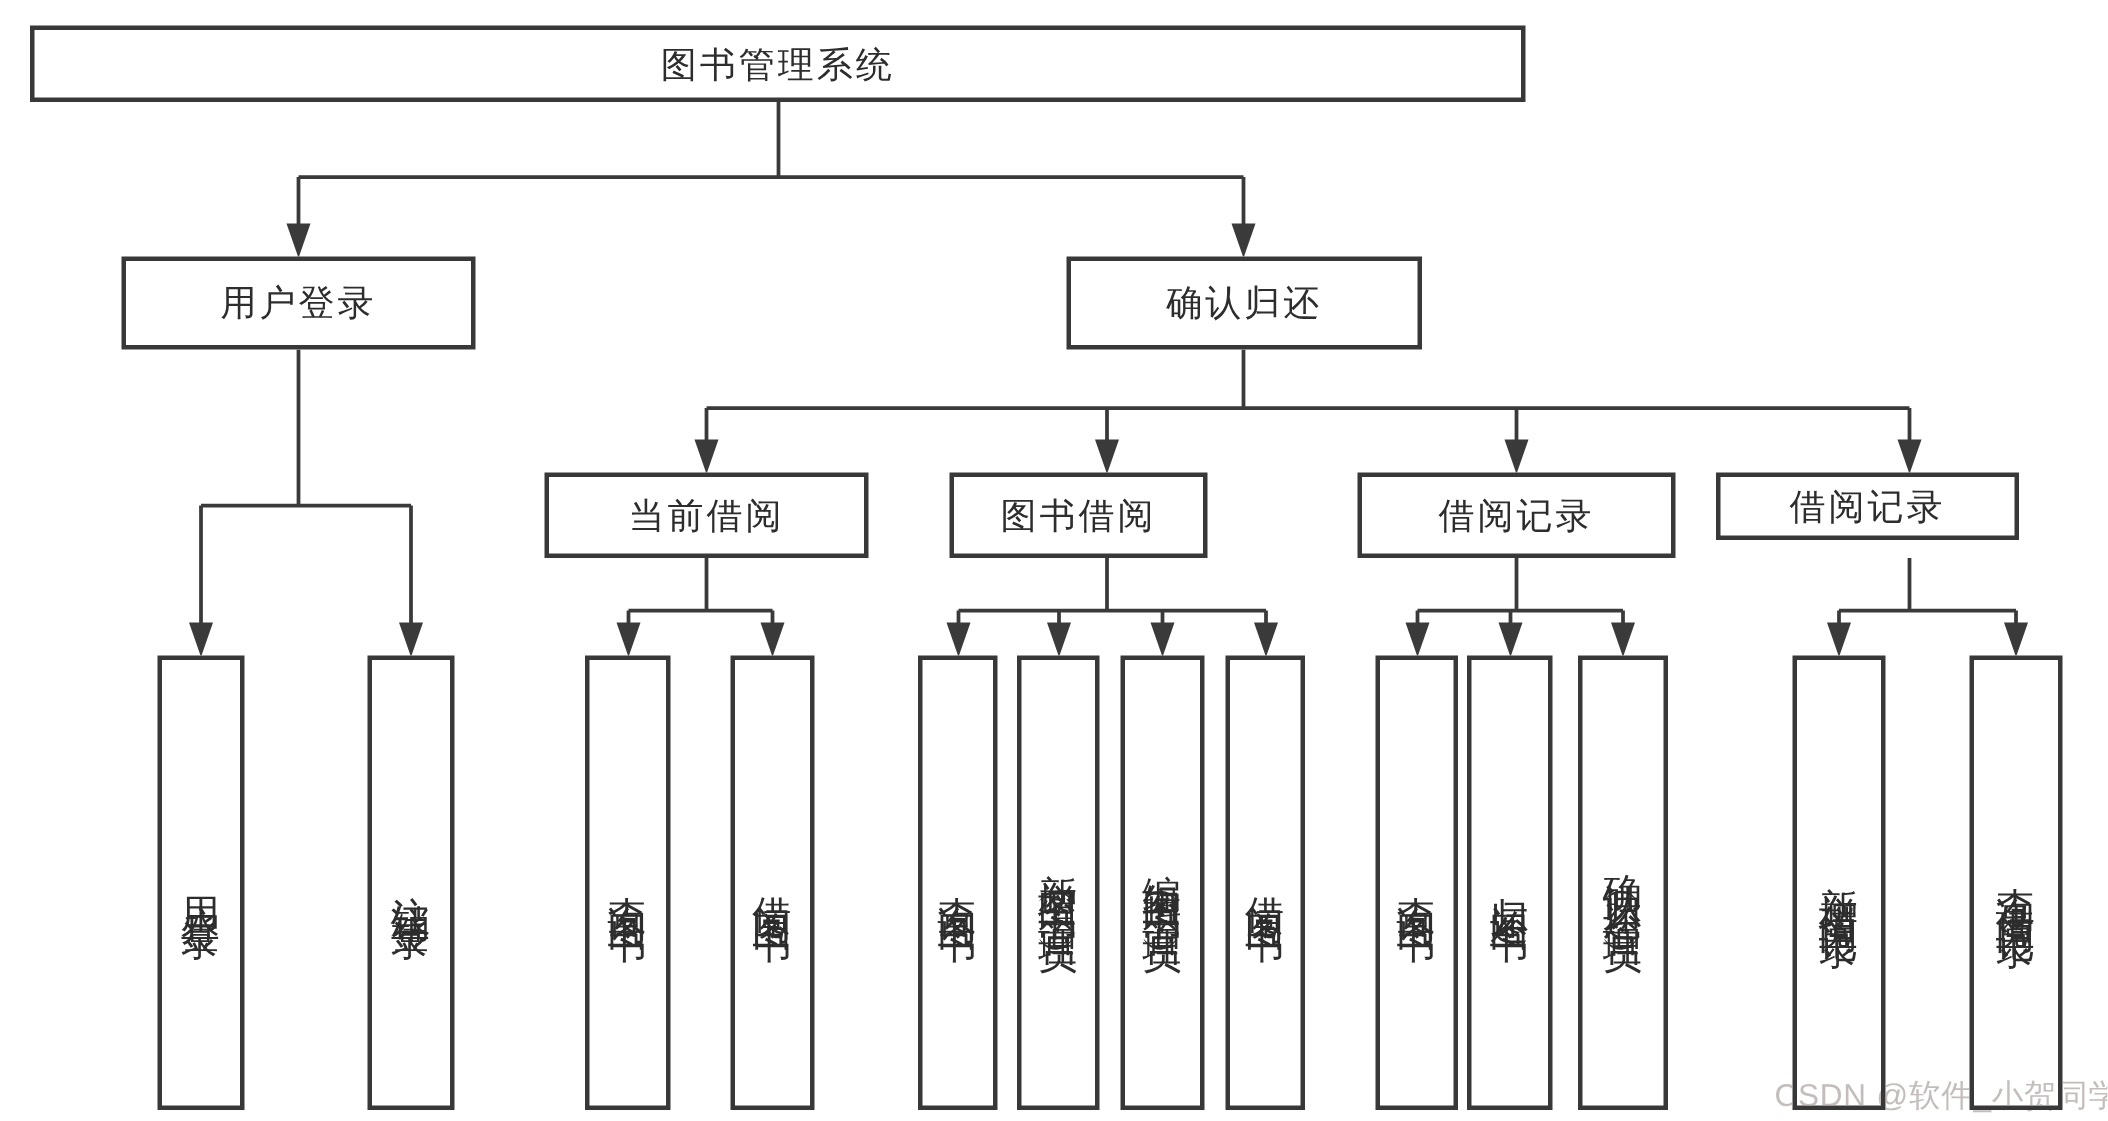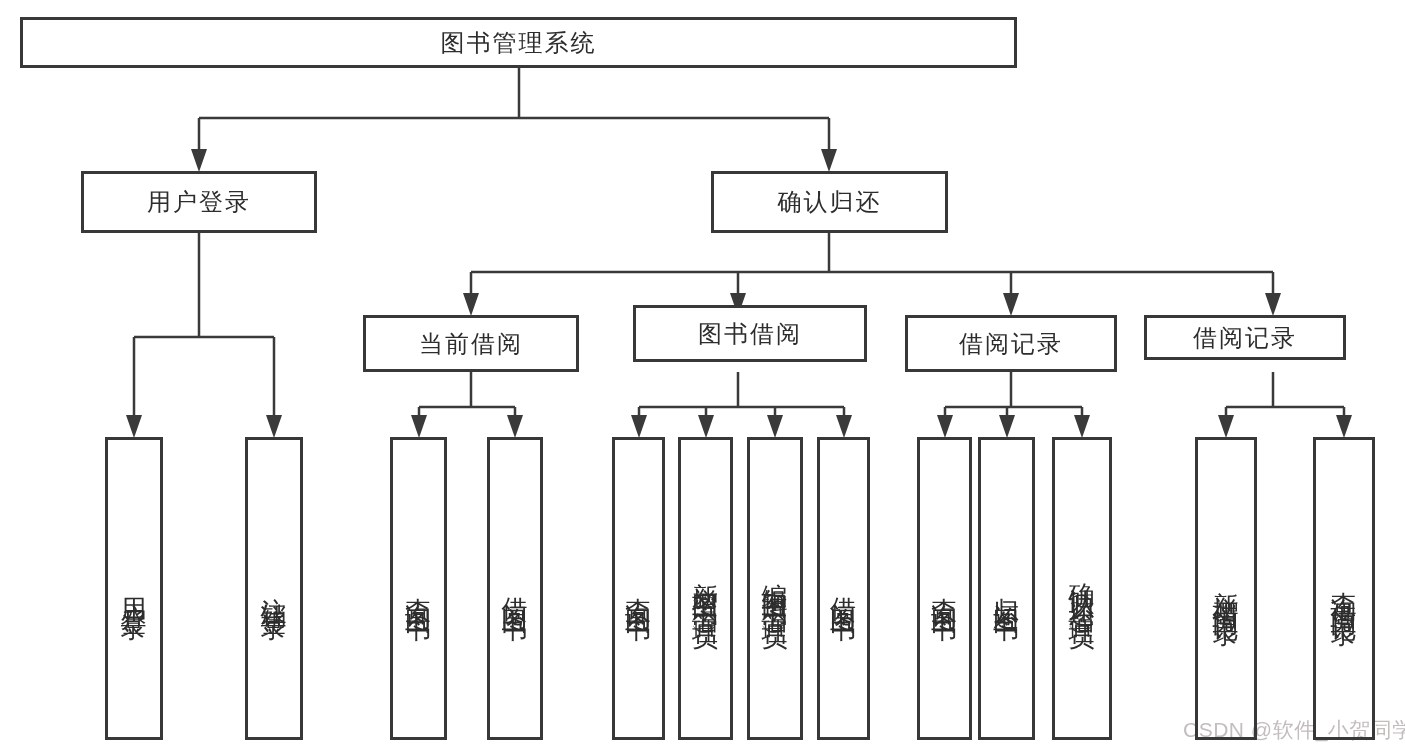--- a/index.html
+++ b/index.html
@@ -97,21 +97,21 @@
       <polygon points="1336,415 1352,415 1344,438"></polygon>
     </g>
   </svg>
 
   <div class="node hbox root-box" style="left:20px; top:17px; width:997px; height:51px;">图书管理系统</div>
 
   <div class="node hbox" style="left:81px; top:171px; width:236px; height:62px;">用户登录</div>
   <div class="node hbox" style="left:711px; top:171px; width:237px; height:62px;">确认归还</div>
 
   <div class="node hbox" style="left:363px; top:315px; width:216px; height:57px;">当前借阅</div>
-  <div class="node hbox" style="left:633px; top:305px; width:234px; height:57px;text-align:right;">图书借阅</div>
+  <div class="node hbox" style="left:633px; top:315px; width:172px; height:57px;text-align:right;">图书借阅</div>
   <div class="node hbox" style="left:905px; top:315px; width:212px; height:57px;">借阅记录</div>
   <div class="node hbox" style="left:1144px; top:315px; width:202px; height:45px;">借阅记录</div>
 
   <div class="node vbox" style="left:105px; top:437px; width:58px; height:303px;">
     <span class="vtext">用户登录</span>
   </div>
   <div class="node vbox" style="left:245px; top:437px; width:58px; height:303px;">
     <span class="vtext">注销登录</span>
   </div>
 

